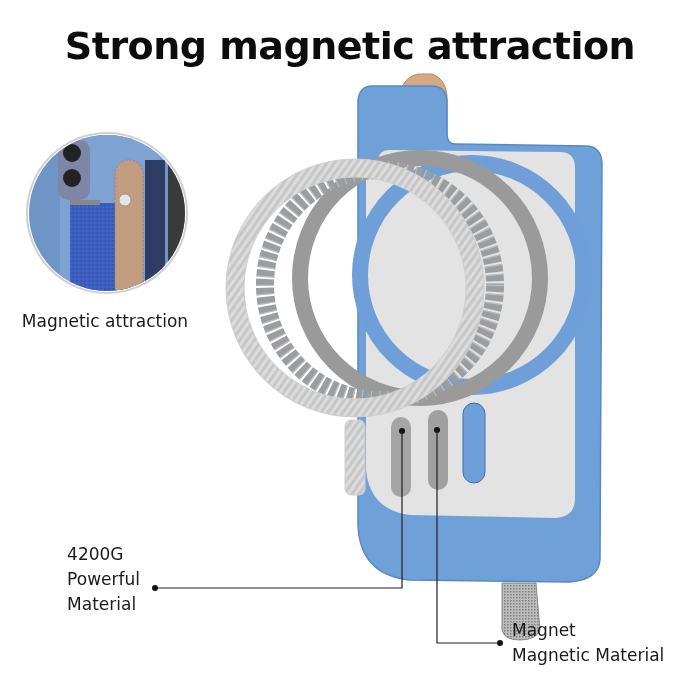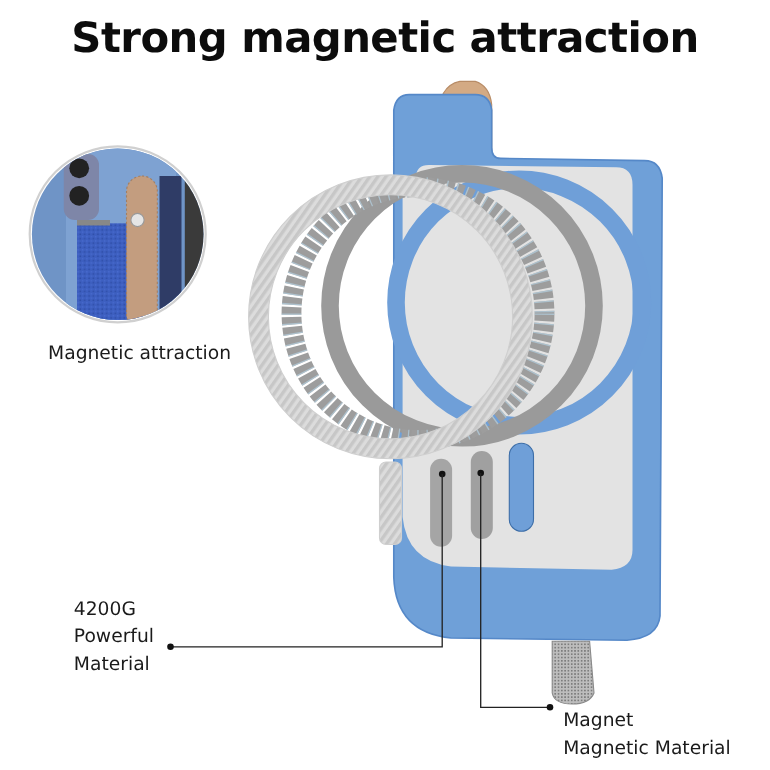--- a/index.html
+++ b/index.html
@@ -1,20 +1,20 @@
 <!DOCTYPE html>
 <html><head>
 <meta charset="utf-8">
 <style>
   html, body { margin:0; padding:0; background:#ffffff; }
   body { width:700px; height:700px; position:relative; overflow:hidden; font-family:"DejaVu Sans", sans-serif; }
-  .title { position:absolute; left:0; top:12px; width:700px; text-align:center; font-family:"DejaVu Sans", sans-serif; font-weight:bold; font-size:38px; letter-spacing:-0.5px; color:#0c0c0c; }
-  .inset-label { position:absolute; left:0; top:310px; width:210px; text-align:right; font-size:17px; line-height:23px; color:#1a1a1a; }
+  .title { position:absolute; left:0; top:24px; width:700px; text-align:center; font-family:"DejaVu Sans", sans-serif; font-weight:bold; font-size:38px; letter-spacing:-0.5px; color:#0c0c0c; }
+  .inset-label { position:absolute; left:0; top:310px; width:210px; text-align:center; font-size:17px; line-height:23px; color:#1a1a1a; }
   .lbl-left { position:absolute; right:560px; top:542px; text-align:left; font-size:17px; line-height:25px; color:#1a1a1a; }
-  .lbl-right { position:absolute; left:512px; top:643px; font-size:17px; line-height:25px; color:#1a1a1a; }
+  .lbl-right { position:absolute; left:512px; top:618px; font-size:17px; line-height:25px; color:#1a1a1a; }
   svg { position:absolute; left:0; top:0; }
 </style>
 </head>
 <body>
 
 <div class="title">Strong magnetic attraction</div>
 
 <svg width="700" height="700" viewBox="0 0 700 700">
   <defs>
     <clipPath id="insetClip">

